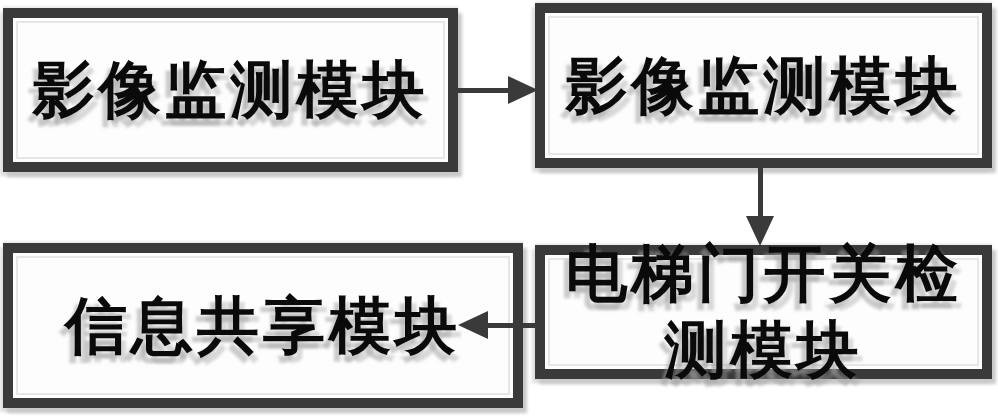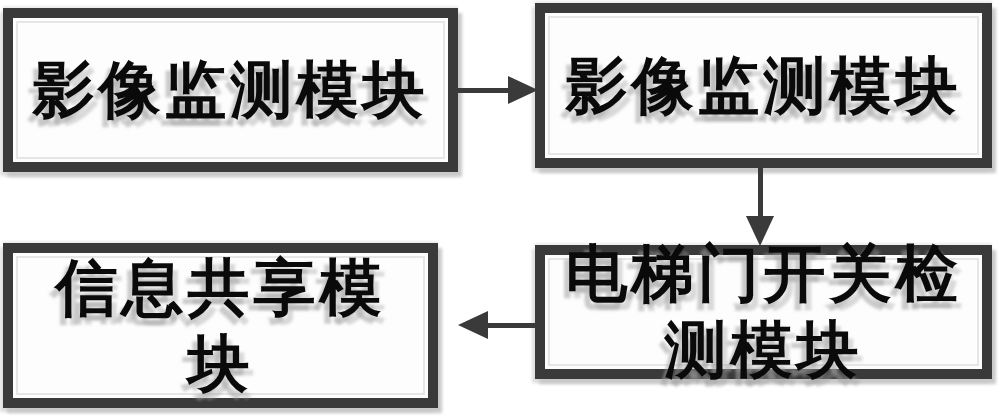--- a/index.html
+++ b/index.html
@@ -40,21 +40,21 @@
     pointer-events: none;
   }
   .node .label {
     position: relative;
     z-index: 1;
     padding: 0 10px;
   }
   #node-image-monitoring     { left: 3px;   top: 8px;   width: 455px; height: 164px; }
   #node-position-detection   { left: 535px; top: 3px;   width: 457px; height: 165px; }
   #node-door-switch-detection{ left: 535px; top: 245px; width: 457px; height: 134px; }
-  #node-information-sharing  { left: 3px;   top: 243px; width: 435px; height: 165px; }
+  #node-information-sharing  { left: 3px;   top: 243px; width: 520px; height: 165px; }
 
   .edge-line {
     position: absolute;
     background: #3a3a3a;
   }
   .edge-head {
     position: absolute;
     width: 0;
     height: 0;
   }

